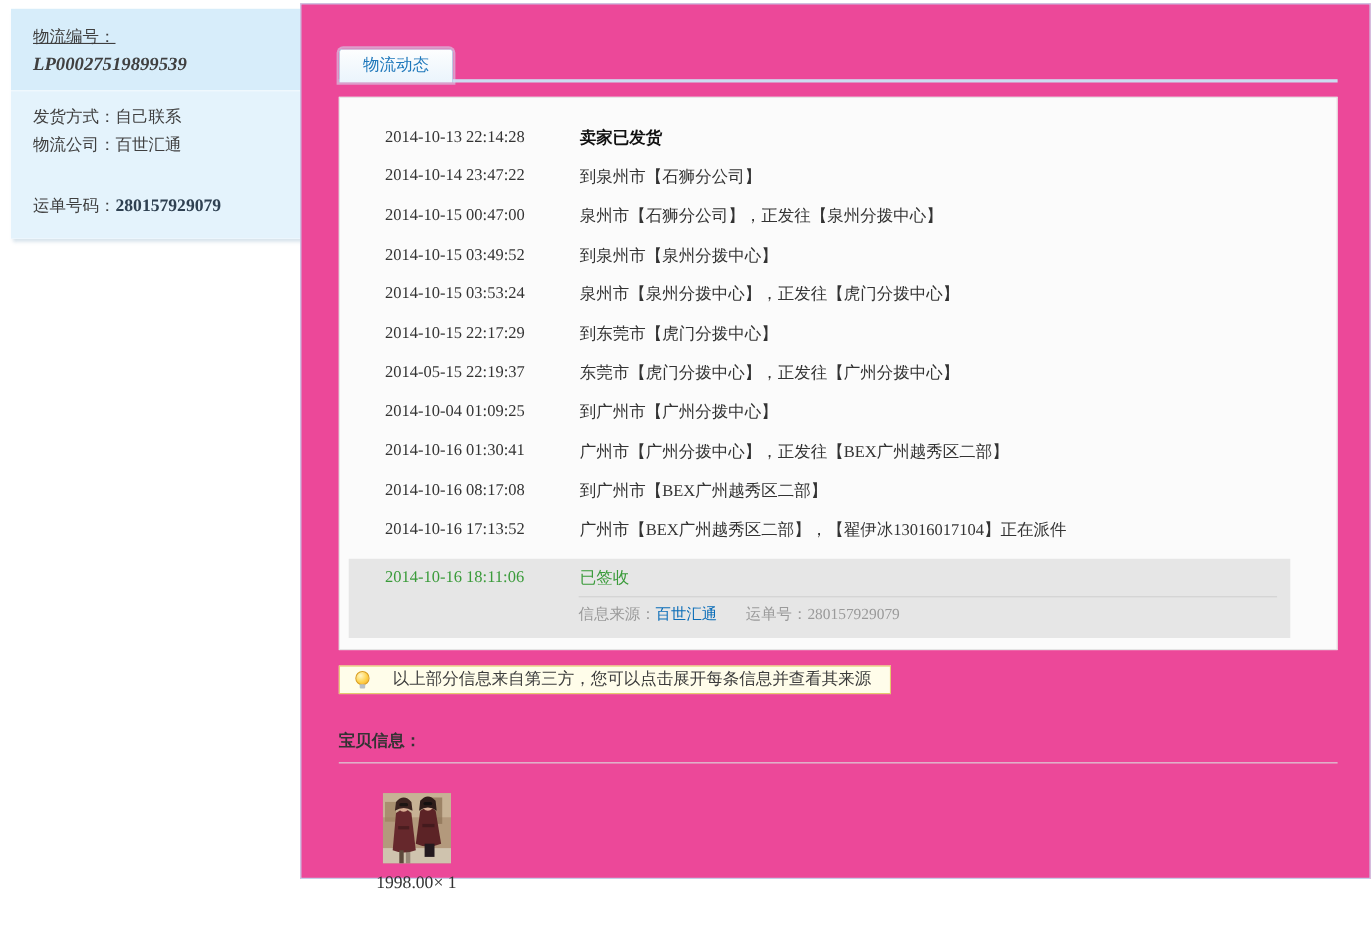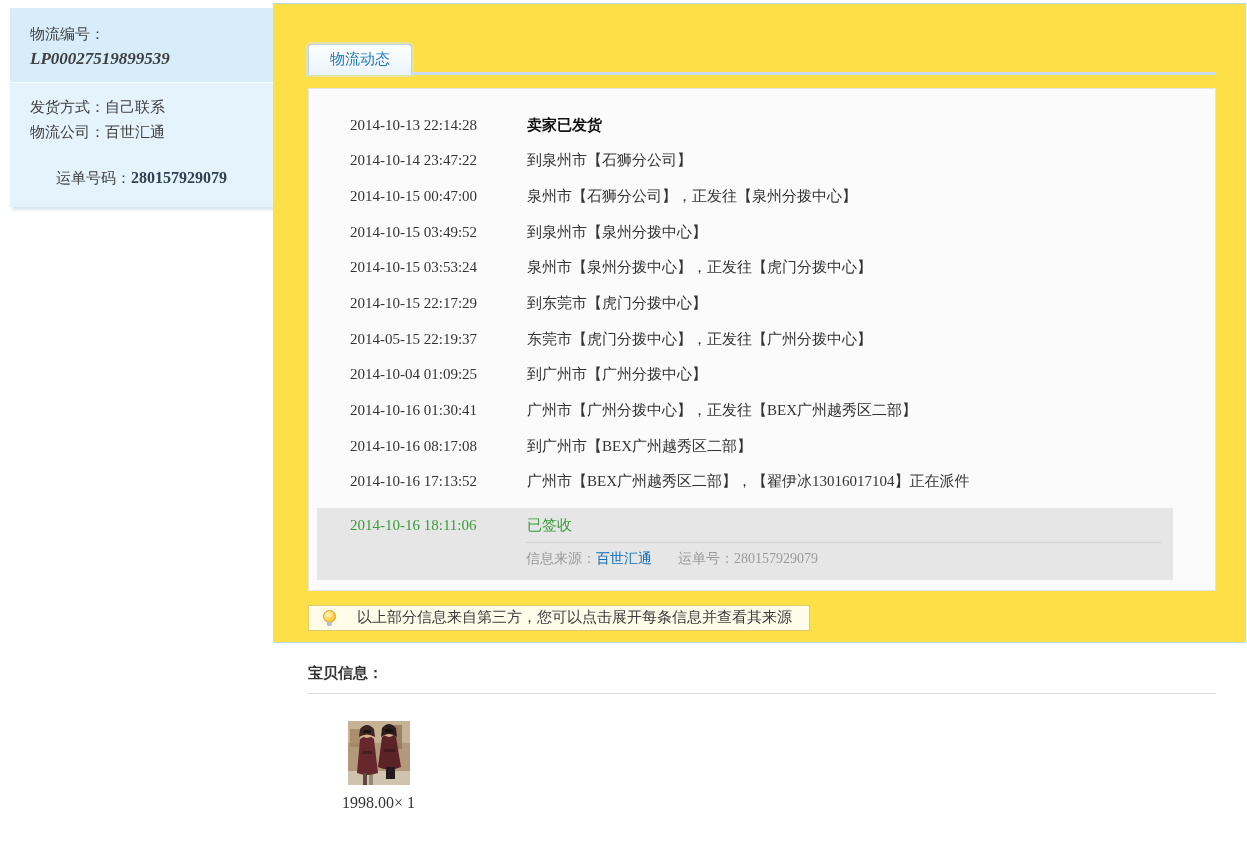--- a/index.html
+++ b/index.html
@@ -6,29 +6,29 @@
   html,body { width:1247px; height:865px; background:#ffffff;
     font-family:"Liberation Serif","DejaVu Serif",serif; color:#333; }
   body { position:relative; overflow:hidden; }
 
   
   .sidebar { position:absolute; left:10px; top:8px; width:263px;
     box-shadow:2px 3px 3px rgba(170,195,212,.45); }
   .sidebar-top { background:#d7edfa; padding:14px 20px 10px 20px;
     border-bottom:1px solid #f6fbfe; }
   .sidebar-bottom { background:#e4f3fc; padding:12px 20px 16px 20px; }
-  .sb-label { font-size:15px; color:#3f3f3f; line-height:24px; }
+  .sb-label { font-size:15px; color:#3f3f3f; line-height:24px;text-decoration:underline; }
   .sb-strong { font-size:17px; font-weight:bold; color:#404040; line-height:26px;font-style:italic; }
   .sb-row { font-size:15px; color:#3f3f3f; line-height:25px; }
-  .sb-waybill { margin-top:20px;text-align:center; }
+  .sb-waybill { margin-top:30px; }
   .sb-waybill b { font-size:16px; color:#2f4152; }
 
   
-  .main-panel { position:absolute; left:273px; top:3px; width:973px; height:640px;
-    background:#fde047; border:1px solid #c3daf1; padding:40px 29px 0 34px; }
+  .main-panel { position:absolute; left:273px; top:3px; width:973px; height:796px;
+    background:#ec4899; border:1px solid #c3daf1; padding:40px 29px 0 34px; }
 
   .tab-row { position:relative; height:31px; }
   .tab { display:inline-block; position:relative; z-index:2;
     padding:5px 21px 6px 21px; font-size:15px; color:#1f78bb;
     background:linear-gradient(#fdfefe,#eaf4fc);
     border:1px solid #b9d4ea; border-bottom:none;
     border-radius:4px 4px 0 0; cursor:pointer;
     box-shadow:0 0 0 2px rgba(210,228,244,.55); }
   .tab-underline { position:absolute; left:0; right:0; bottom:0; height:3px;
     background:#ccdcf0; z-index:1; }

